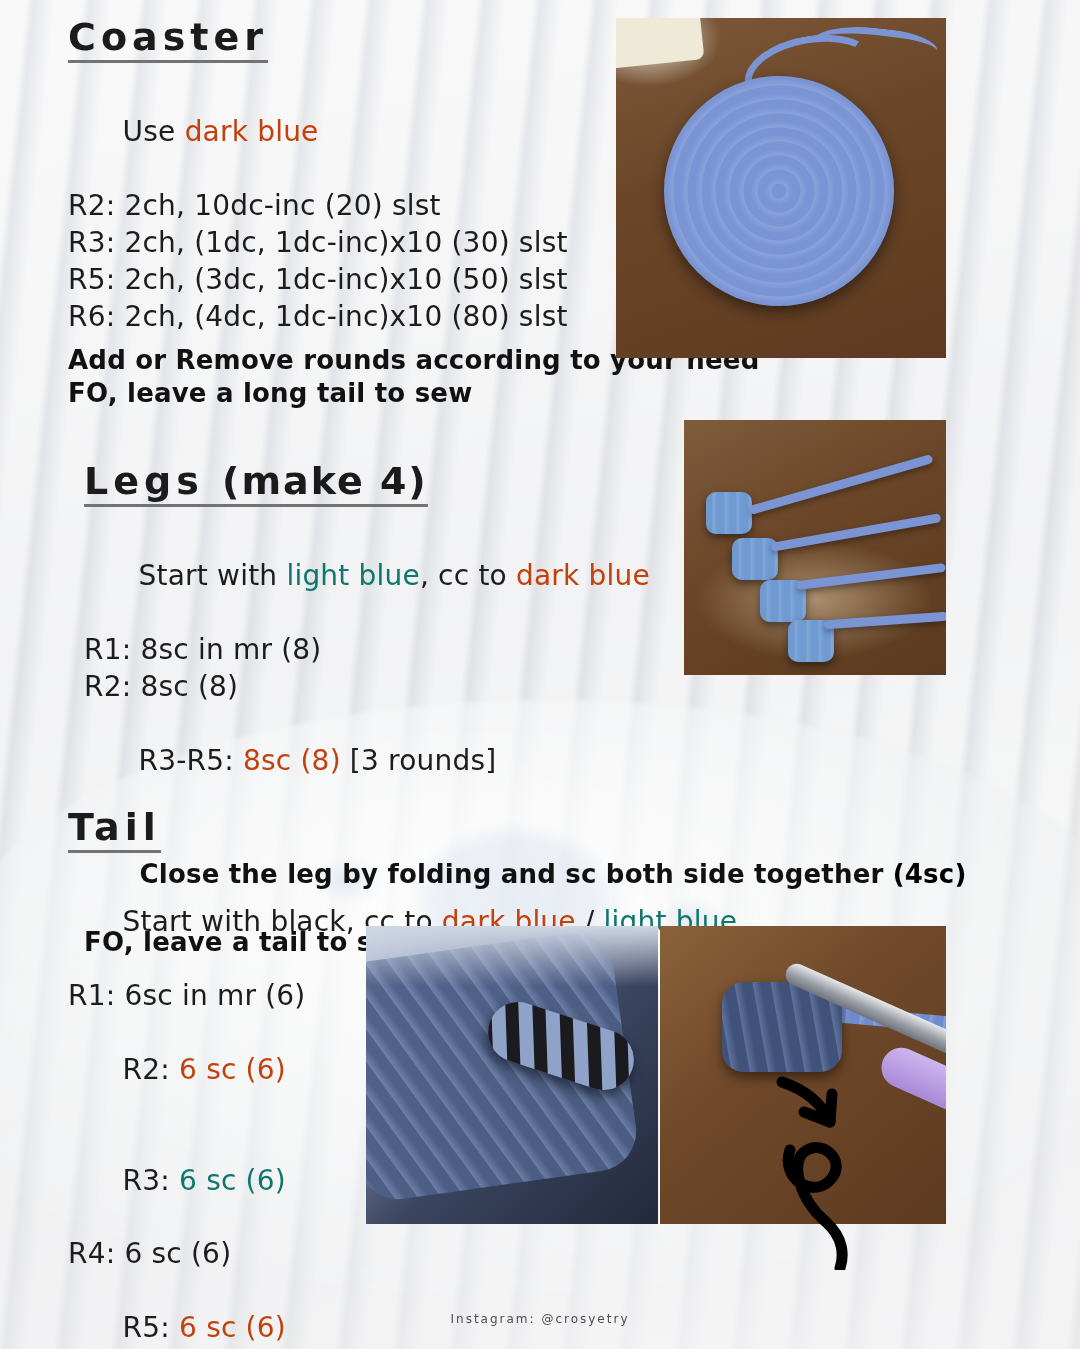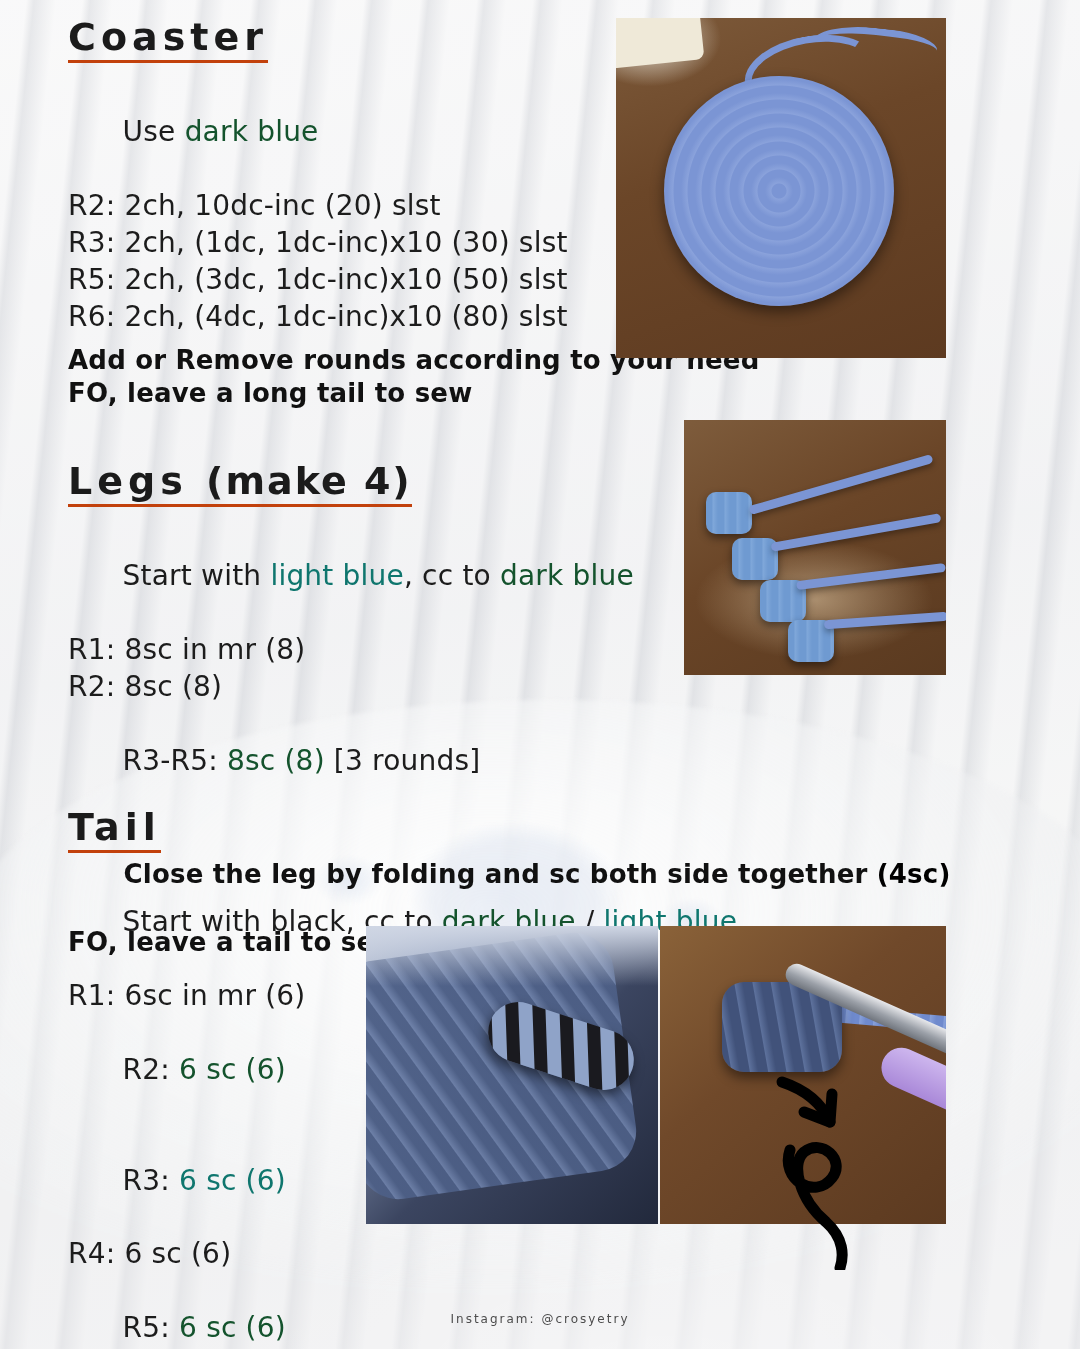--- a/index.html
+++ b/index.html
@@ -57,21 +57,21 @@
     inset: 0;
   }
 
   .heading {
     font-family: "DejaVu Sans", sans-serif;
     font-size: 38px;
     font-weight: 700;
     letter-spacing: 5px;
     color: #1b1b1b;
     display: inline-block;
-    border-bottom: 3px solid #c2410c;
+    border-bottom: 3px solid #737373;
     padding-bottom: 2px;
     line-height: 1.05;
   }
   .heading .sub {
     letter-spacing: 2px;
     font-weight: 600;
   }
 
   .line {
     font-size: 28px;
@@ -81,21 +81,21 @@
     white-space: pre;
   }
   .bold-line {
     font-size: 26px;
     font-weight: 700;
     color: #111;
     line-height: 1.3;
     letter-spacing: 0.2px;
     white-space: pre;
   }
-  .dark-blue { color: #14532d; }
+  .dark-blue { color: #c2410c; }
   .light-blue { color: #0f766e; }
   .accent-bold { color: #000000; font-weight: 700; }
 
   .sec { position: absolute; }
 
   
   .photo {
     position: absolute;
     overflow: hidden;
     background: #6b4a2f;
@@ -276,21 +276,21 @@
 
   <div class="photo" id="photo-coaster" style="left:616px; top:18px; width:330px; height:340px;">
     <div class="inner">
       <div class="corner"></div>
       <div class="tail2"></div>
       <div class="tail1"></div>
       <div class="disc"></div>
     </div>
   </div>
 
-  <div class="sec" style="left:68px; top:462px;">
+  <div class="sec" style="left:84px; top:462px;">
     <div class="heading">
       <span>Legs</span>
       <span class="sub">(make 4)</span>
     </div>
     <div style="height:14px"></div>
     <div class="line">
       <span>Start with </span><span class="light-blue">light blue</span><span>, cc to </span><span class="dark-blue">dark blue</span>
     </div>
     <div class="line">R1: 8sc in mr (8)</div>
     <div class="line">R2: 8sc (8)</div>

